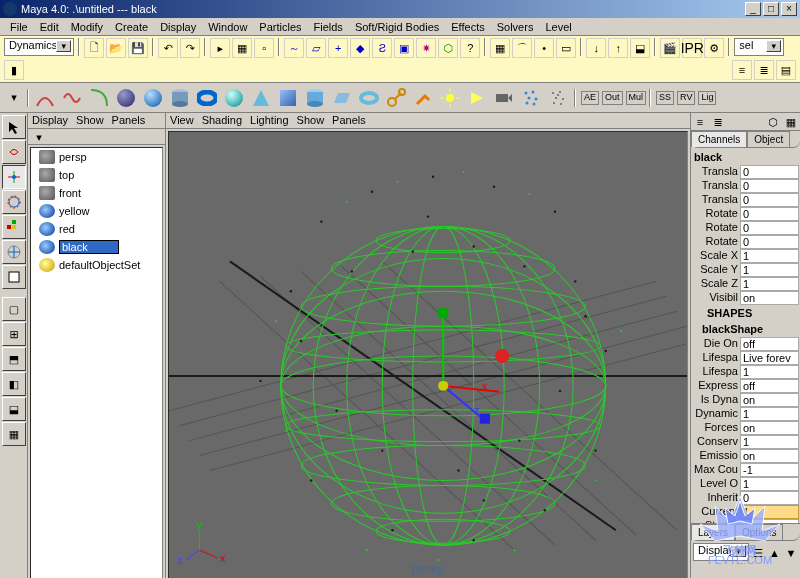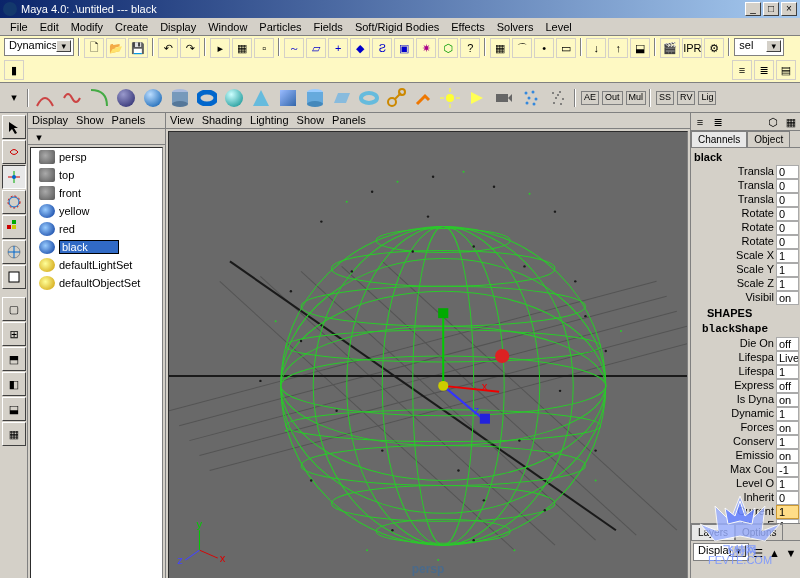--- a/index.html
+++ b/index.html
@@ -32,26 +32,26 @@
 .out-item .icn { position: absolute; left: 8px; width: 16px; height: 14px; }
 .out-item .icn.camera { background: radial-gradient(circle at 40% 40%, #aaa, #555); border-radius: 2px; }
 .out-item .icn.part { background: radial-gradient(circle at 40% 40%, #99ccff, #003399); border-radius: 50%; }
 .out-item .icn.set { background: radial-gradient(circle at 40% 40%, #ffff99, #cc9900); border-radius: 50%; }
 .out-item.editing input { background: #316ac5; color: #fff; border: 1px solid #000; width: 60px; height: 14px; font-size: 11px; padding: 0 2px; }
 .viewport { flex: 1; display: flex; flex-direction: column; background: #d4d0c8; }
 .view-canvas { flex: 1; background: #696969; margin: 2px; border: 1px inset #808080; position: relative; overflow: hidden; }
 .view-label { position: absolute; bottom: 4px; left: 50%; transform: translateX(-50%); color: #4a6a8a; font-weight: bold; font-size: 12px; }
 .channelbox { width: 110px; background: #d4d0c8; border-left: 1px solid #808080; display: flex; flex-direction: column; }
 .ch-toolbar { height: 18px; display: flex; gap: 2px; padding: 1px; border-bottom: 1px solid #808080; }
-.ch-tabs { display: flex; border-bottom: 1px solid #808080; }
+.ch-tabs { display: flex; border-bottom: 1px solid #808080; border-radius: 7px; }
 .ch-tab { padding: 2px 6px; background: #d4d0c8; border: 1px solid #808080; border-bottom: none; font-size: 10px; }
 .ch-tab.active { background: #e8e8e8; }
 .ch-body { flex: 1; background: #d4d0c8; padding: 1px; overflow: auto; font-size: 10px; }
 .ch-name { font-weight: bold; padding: 2px; }
-.ch-row { display: flex; height: 14px; margin-left: 36px; }
+.ch-row { display: flex; height: 14px; }
 .ch-row .lbl { width: 48px; text-align: right; padding-right: 2px; overflow: hidden; white-space: nowrap; }
 .ch-row .val { flex: 1; background: #fff; border: 1px solid #aaa; padding-left: 2px; overflow: hidden; white-space: nowrap; }
 .ch-row.hl .val { background: #ffdd88; border-color: #cc9933; }
 .ch-section { font-weight: bold; padding: 2px 15px; }
 .layers { border-top: 1px solid #808080; height: 60px; }
 .watermark { position: absolute; right: 0; bottom: 12px; pointer-events: none; opacity: 0.9; }
 svg { display: block; }
 </style>
 </head>
 <body>
@@ -106,21 +106,21 @@
   <div class="tbtn">▦</div>
   <div class="tbtn">⌒</div>
   <div class="tbtn">•</div>
   <div class="tbtn">▭</div>
   <div class="sep"></div>
   <div class="tbtn">↓</div>
   <div class="tbtn">↑</div>
   <div class="tbtn">⬓</div>
   <div class="sep"></div>
   <div class="tbtn">🎬</div>
-  <div class="tbtn" style="font-size:11px">IPR</div>
+  <div class="tbtn" style="font-size:14px">IPR</div>
   <div class="tbtn">⚙</div>
   <div class="sep"></div>
   <div class="dropdown" style="width:50px">sel</div>
   <div class="tbtn">▮</div>
   <div style="flex:1"></div>
   <div class="tbtn">≡</div>
   <div class="tbtn">≣</div>
   <div class="tbtn">▤</div>
 </div>
 
@@ -334,24 +334,20 @@
           <div class="icn part"></div>
           <span>yellow</span>
         </div>
         <div class="out-item">
           <div class="icn part"></div>
           <span>red</span>
         </div>
         <div class="out-item editing">
           <div class="icn part"></div>
           <input value="black" style="">
-        </div>
-        <div class="out-item">
-          <div class="icn set"></div>
-          <span>defaultLightSet</span>
         </div>
         <div class="out-item">
           <div class="icn set"></div>
           <span>defaultObjectSet</span>
         </div>
       </div>
   </div>
 
   <div class="viewport">
     <div class="panel-menubar">
@@ -516,21 +512,21 @@
         </div>
         <div class="ch-row">
           <div class="lbl">Scale Z</div>
           <div class="val">1</div>
         </div>
         <div class="ch-row">
           <div class="lbl">Visibil</div>
           <div class="val">on</div>
         </div>
         <div class="ch-section">SHAPES</div>
-        <div class="ch-name" style="padding-left: 10px; font-family: Liberation Mono, monospace;">blackShape</div>
+        <div class="ch-name" style="padding-left: 10px;">blackShape</div>
         <div class="ch-row">
           <div class="lbl">Die On</div>
           <div class="val">off</div>
         </div>
         <div class="ch-row">
           <div class="lbl">Lifespa</div>
           <div class="val">Live forev</div>
         </div>
         <div class="ch-row">
           <div class="lbl">Lifespa</div>

